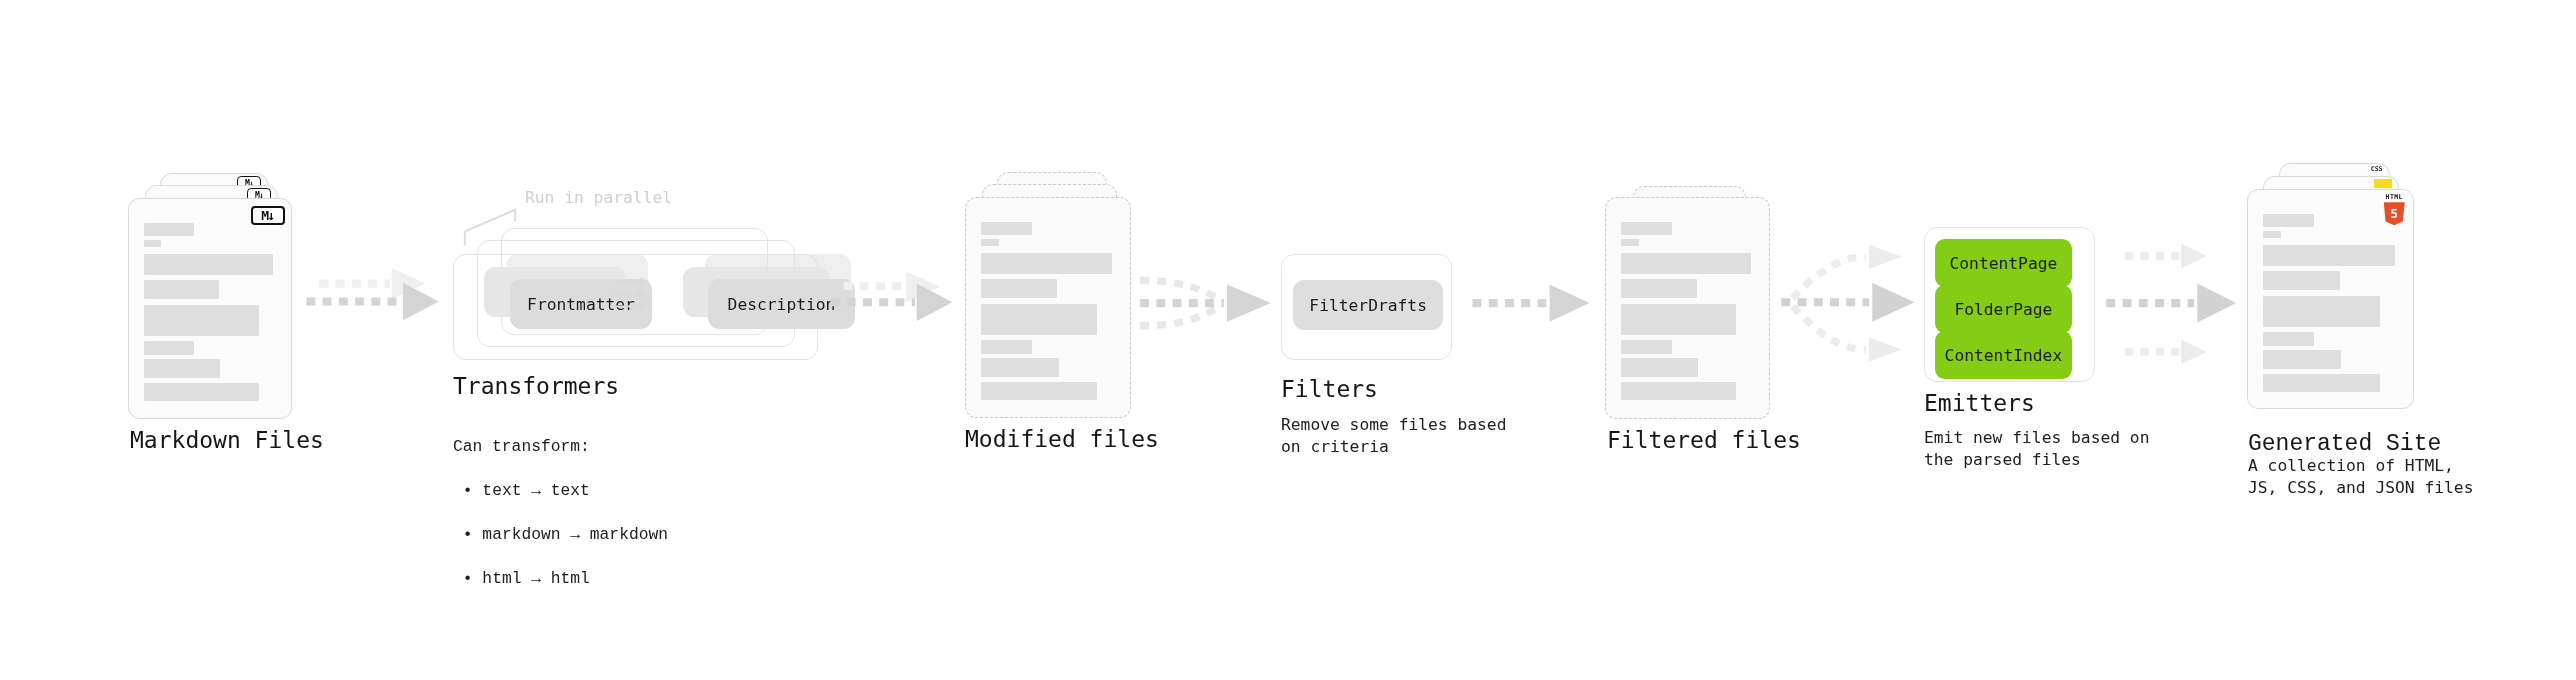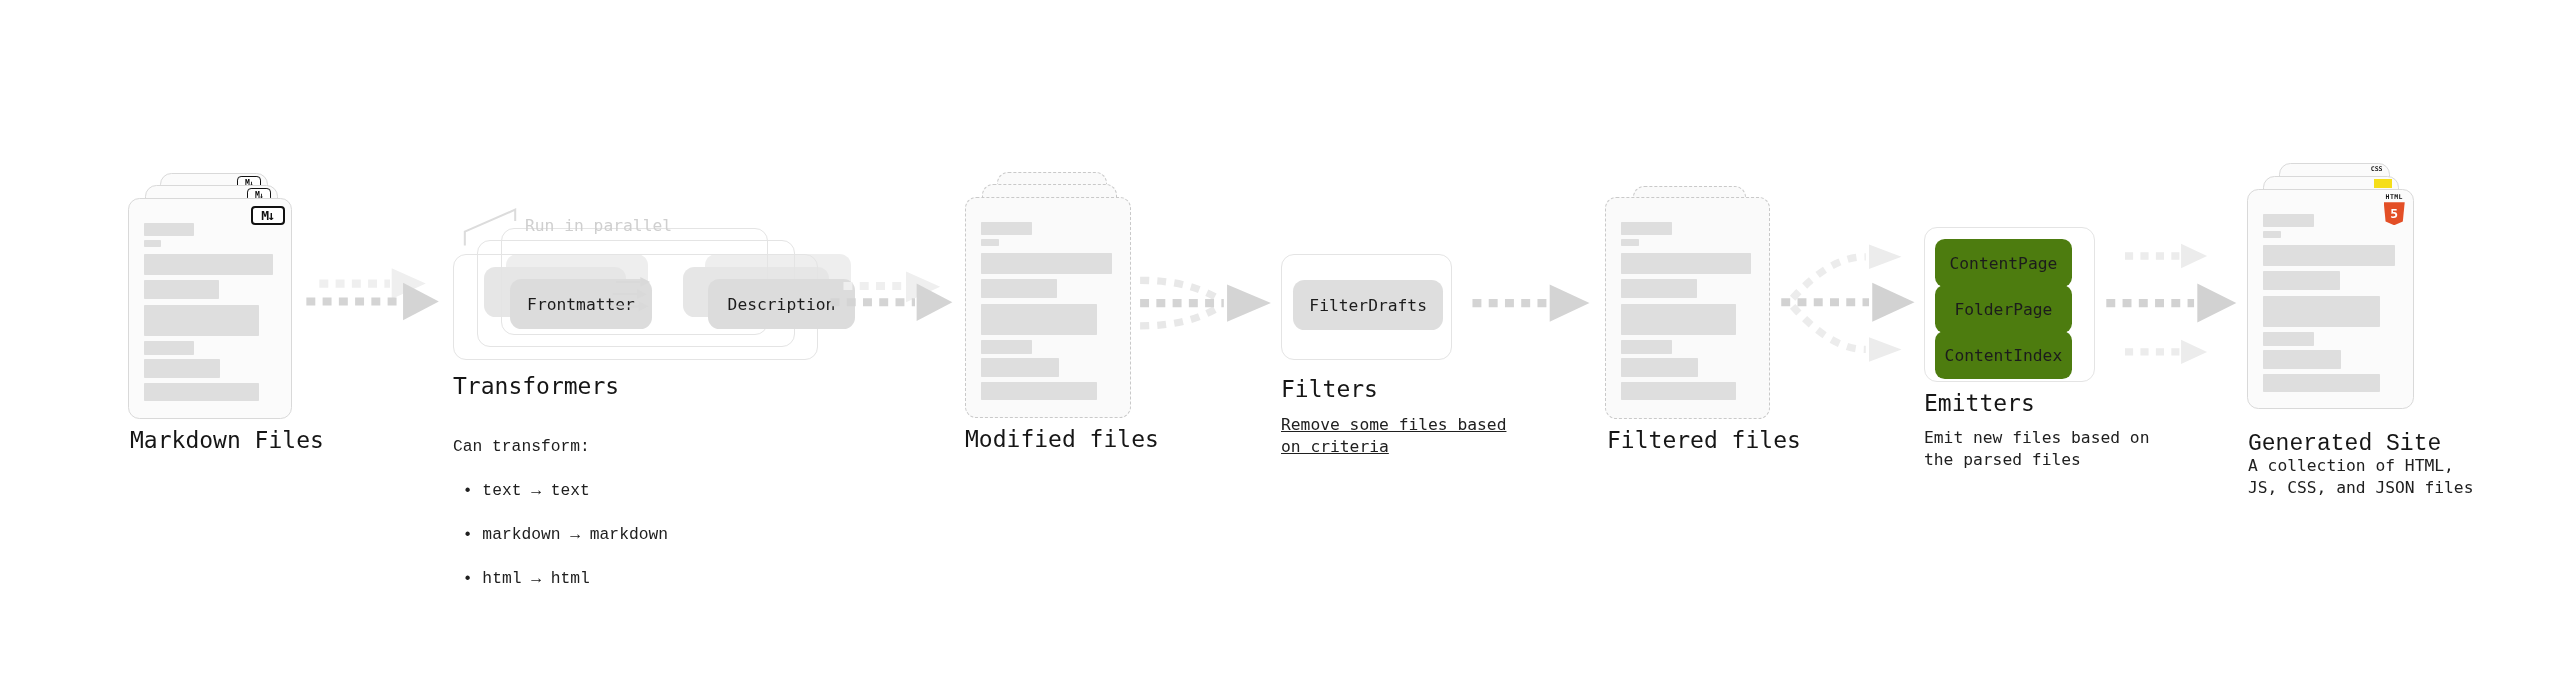--- a/index.html
+++ b/index.html
@@ -34,21 +34,21 @@
     clip-path:polygon(0 0,100% 0,91% 84%,50% 100%,9% 84%);
     color:#fff; font-size:13px; font-weight:bold; display:flex; align-items:center; justify-content:center; }
   
   .frame { position:absolute; border:1.6px solid #e4e4e4; border-radius:13px; background:transparent; box-sizing:border-box; }
   .frame.filled { background:#ffffff; }
   .tbox { position:absolute; border-radius:11.4px; display:flex; align-items:center; justify-content:center;
     font-size:16.3px; color:#1c1c1c; box-sizing:border-box; }
   .tbox.front { background:#dcdcdc;margin-left:48px; }
   .tbox.mid   { background:#e6e6e6; }
   .tbox.back  { background:#eeeeee; }
-  .pill { position:absolute; left:9.8px; right:22px; height:48px; background:#4d7c0f; border-radius:9.8px;
+  .pill { position:absolute; left:9.8px; right:22px; height:48px; background:#84cc16; border-radius:9.8px;
     display:flex; align-items:center; justify-content:center; font-size:16.3px; color:#1c1c1c; }
   
   .title { position:absolute; font-size:23px; line-height:25px; color:#161616; white-space:pre; }
   .sub { position:absolute; font-size:16.3px; line-height:22px; color:#202020; white-space:pre-line; }
   .bullet { padding-left:9.8px; }
   .annotation { position:absolute; font-size:16.3px; color:#cfcfcf; white-space:pre; }
   svg.layer { position:absolute; left:0; top:0; }
 </style>
 </head>
 <body>
@@ -85,21 +85,21 @@
   <div class="frame" style="left:477px;top:240px;width:318px;height:107px;"></div>
   <div class="frame" style="left:453px;top:254px;width:365px;height:106px;"></div>
 
   <div class="tbox front" style="left:462px;top:279px;width:142px;height:50px;">
     <span>Frontmatter</span>
   </div>
   <div class="tbox front" style="left:660px;top:279px;width:147px;height:50px;">
     <span>Description</span>
   </div>
 
-  <div class="annotation" style="left:525px;top:216px;text-align:right;">Run in parallel</div>
+  <div class="annotation" style="left:525px;top:188px;text-align:right;">Run in parallel</div>
 
   <div class="title" style="left:453px;top:374px;">Transformers</div>
   <div class="sub" style="left:453px;top:414px;font-family:Liberation Mono, monospace;">
     <div>Can transform:</div>
     <div class="bullet"><span>•</span> <span>text → text</span></div>
     <div class="bullet"><span>•</span> <span>markdown → markdown</span></div>
     <div class="bullet"><span>•</span> <span>html → html</span></div>
   </div>
 
   <div class="doc dashed" style="left:997px;top:172px;width:110px;height:57px;"></div>
@@ -117,21 +117,21 @@
     </div>
   </div>
   <div class="title" style="left:965px;top:427px;">Modified files</div>
 
   <div class="frame filled" style="left:1281px;top:254px;width:171px;height:106px;">
     <div class="pill" style="top:25px;left:11.4px;right:8.1px;height:50px;border-radius:11.4px;background:#dedede;">
       <span>FilterDrafts</span>
     </div>
   </div>
   <div class="title" style="left:1281px;top:377px;">Filters</div>
-  <div class="sub" style="left:1281px;top:414px;text-decoration:underline;">Remove some files based
+  <div class="sub" style="left:1281px;top:414px;">Remove some files based
 on criteria</div>
 
   <div class="doc dashed" style="left:1633px;top:186px;width:113px;height:49px;"></div>
   <div class="doc dashed" style="left:1605px;top:197px;width:165px;height:222px;">
     <div class="bars">
       <div class="bar b1"></div>
         <div class="bar b2"></div>
         <div class="bar b3"></div>
         <div class="bar b4"></div>
       <div class="bar b5"></div>

